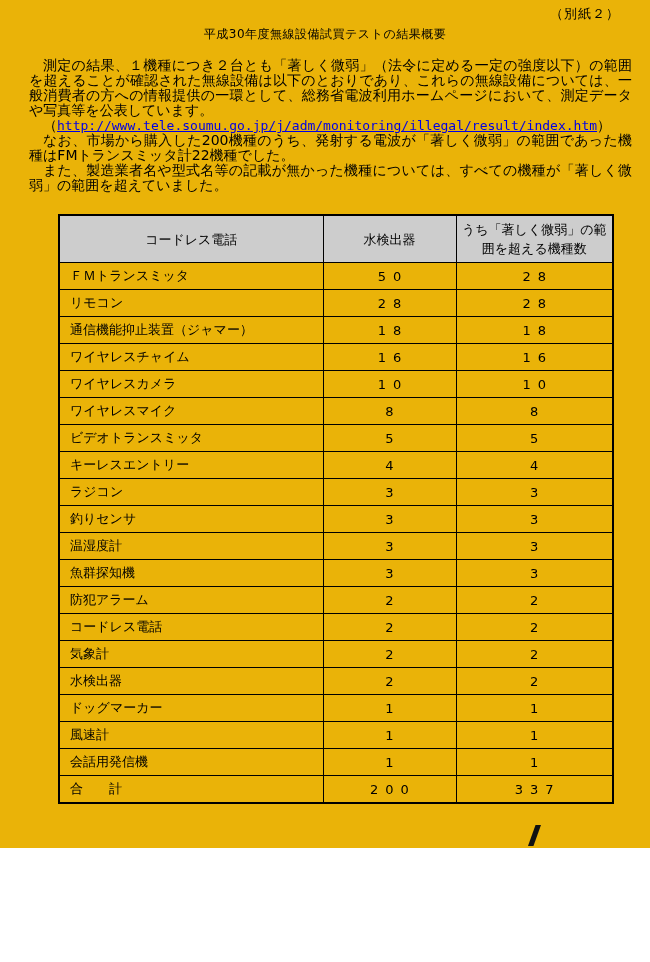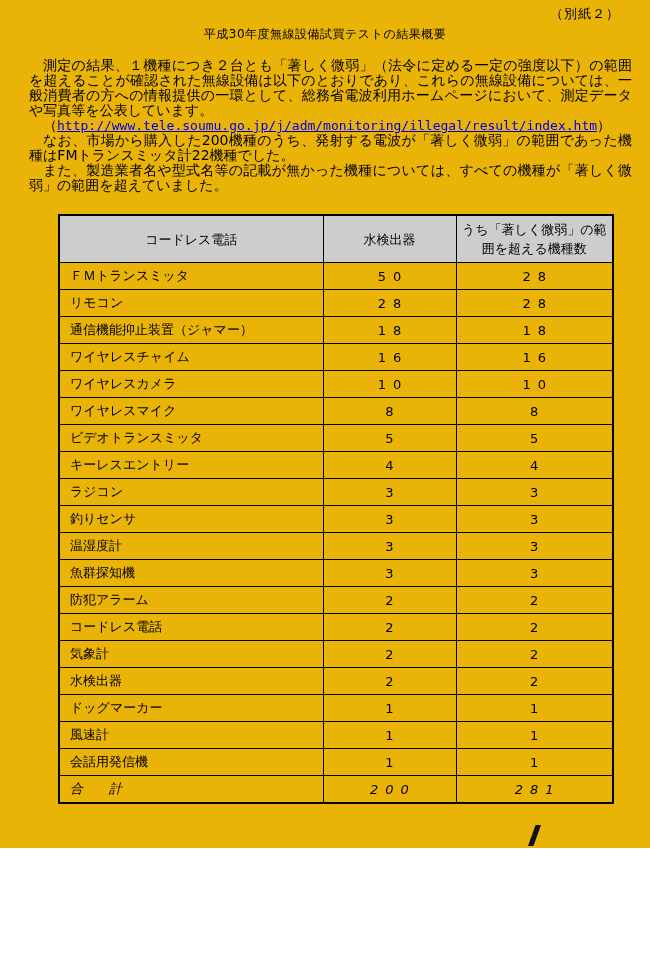--- a/index.html
+++ b/index.html
@@ -30,21 +30,21 @@
     table-layout:fixed; font-size:13px; border:2px solid #000;
   }
   table.results th, table.results td { border:1px solid #000; }
   table.results th {
     background:#cdcdcd; font-weight:normal; text-align:center;
     height:44px; line-height:19px; padding:1px 4px; vertical-align:middle;
   }
   table.results td { height:26px; padding:0; vertical-align:middle; }
   .cell-use { text-align:left; padding-left:10px !important; }
   .cell-num { text-align:center; letter-spacing:7px; text-indent:7px; }
-  .total-row td { height:27px;font-style:italic; }
+  .total-row td { height:27px; }
   .logo {
     position:absolute; right:3px; bottom:2px; height:21px;
     display:flex; align-items:stretch; font-size:15px; font-weight:bold;
   }
   .logo-slash {
     width:13px; background:#111;
     clip-path:polygon(58% 0, 100% 0, 42% 100%, 0 100%);
     margin-right:3px;
   }
   .logo-box {
@@ -183,21 +183,21 @@
         <tr>
           <td class="cell-use">会話用発信機</td>
           <td class="cell-num">1</td>
           <td class="cell-num">1</td>
         </tr>
       </tbody>
     <tbody>
       <tr class="total-row">
         <td class="cell-use">合　　計</td>
         <td class="cell-num">200</td>
-        <td class="cell-num">281</td>
+        <td class="cell-num">337</td>
       </tr>
     </tbody>
   </table>
 
   <div class="logo">
     <span class="logo-slash"></span>
     <span class="logo-box">
         <span>haml</span>
         <span class="logo-i">i</span>
         <span>fe</span>

